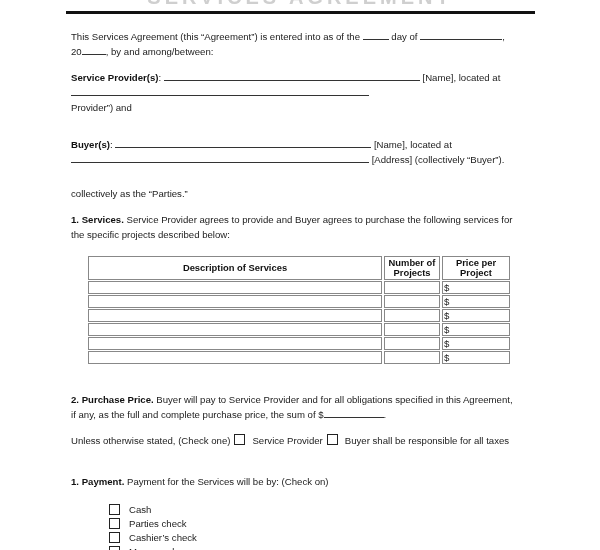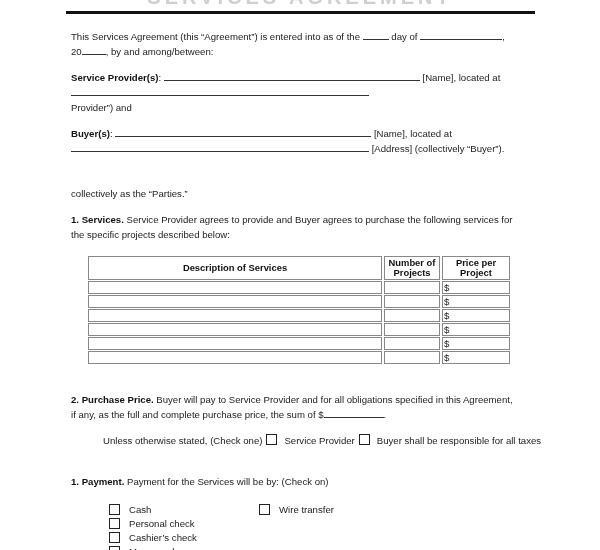--- a/index.html
+++ b/index.html
@@ -39,21 +39,21 @@
 
 <div class="para" style="top:70px;">
   <span class="b">Service Provider(s)</span>:
   <span class="blank" style="width:256px;"></span>
   <span>[Name], located at</span><br>
   <span class="blank" style="width:298px;"></span>
   <br>
   <span>Provider”) and</span>
 </div>
 
-<div class="para" style="top:126px;">
+<div class="para" style="top:137px;">
   <span class="b">Buyer(s)</span>:
   <span class="blank" style="width:256px;"></span>
   <span>[Name], located at</span><br>
   <span class="blank" style="width:298px;"></span>
   <span>[Address] (collectively “Buyer”).</span>
 </div>
 
 <div class="para" style="top:171px;">
   <br>
   <span>collectively as the “Parties.”</span>
@@ -110,30 +110,29 @@
         <td class="c3"><span>$</span></td>
       </tr>
     </tbody>
 </table>
 
 <div class="para" style="top:392px;">
   <span class="b">2. Purchase Price.</span><span> Buyer will pay to Service Provider and for all obligations specified in this Agreement,</span><br>
   <span>if any, as the full and complete purchase price, the sum of $</span><span class="blank" style="width:60px;"></span>.
 </div>
 
-<div class="para" style="top:433px;margin-left:32px;">
+<div class="para" style="top:433px;">
   <span>Unless otherwise stated, (Check one)</span><span class="cb"></span><span>Service Provider</span><span class="cb"></span><span>Buyer shall be responsible for all taxes</span><br>
 </div>
 
 <div class="para" style="top:474px;">
   <span class="b">1. Payment.</span><span> Payment for the Services will be by: (Check on)</span>
 </div>
 
 <div class="pay" style="left:109px; top:503px;">
   <div><span class="cb"></span><span>Cash</span></div>
-  <div><span class="cb"></span><span>Personal check</span></div>
+  <div><span class="cb"></span><span>Parties check</span></div>
   <div><span class="cb"></span><span>Cashier’s check</span></div>
   <div><span class="cb"></span><span>Money order</span></div>
 </div>
 
 <div class="pay" style="left:259px; top:503px;">
-  <div><span class="cb"></span><span>Wire transfer</span></div>
 </div>
 
 </body></html>

